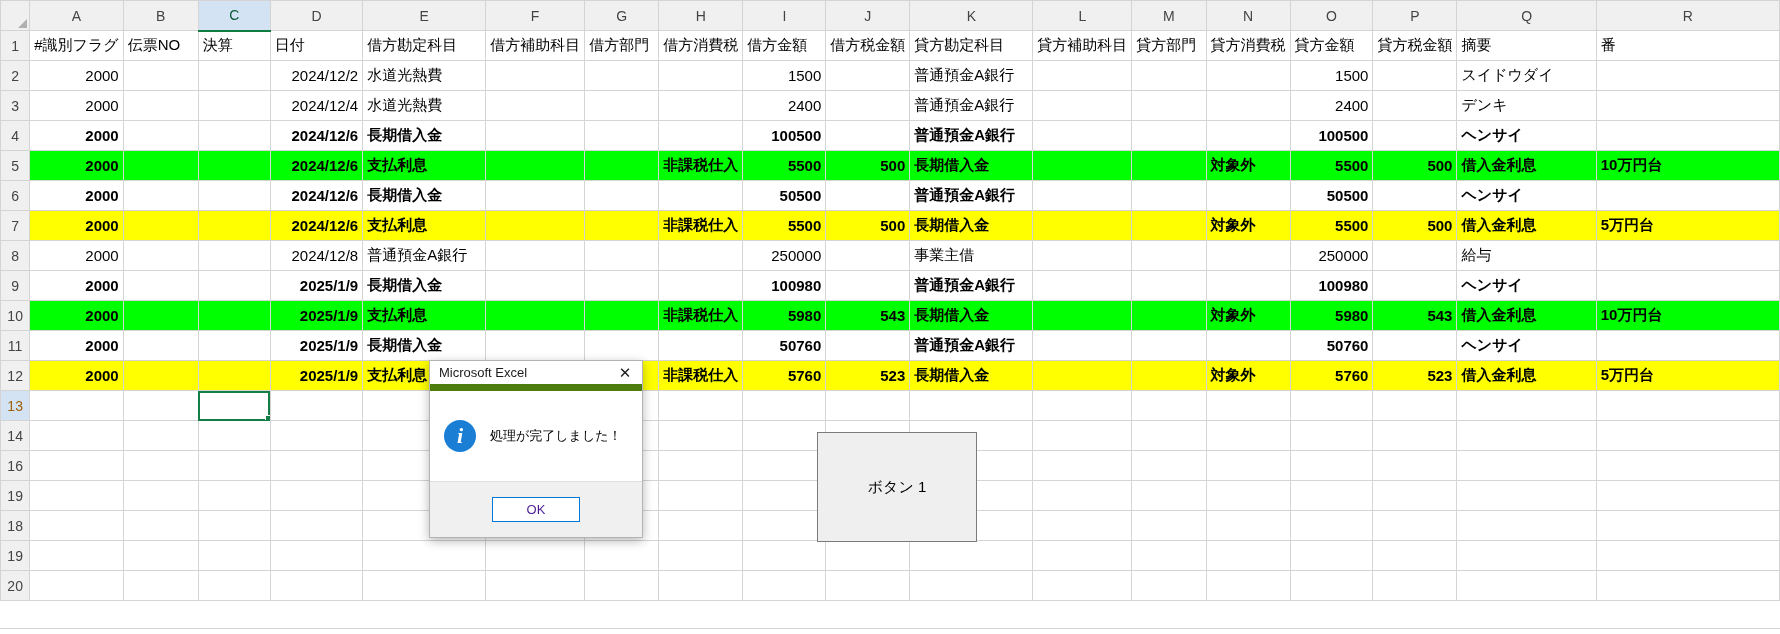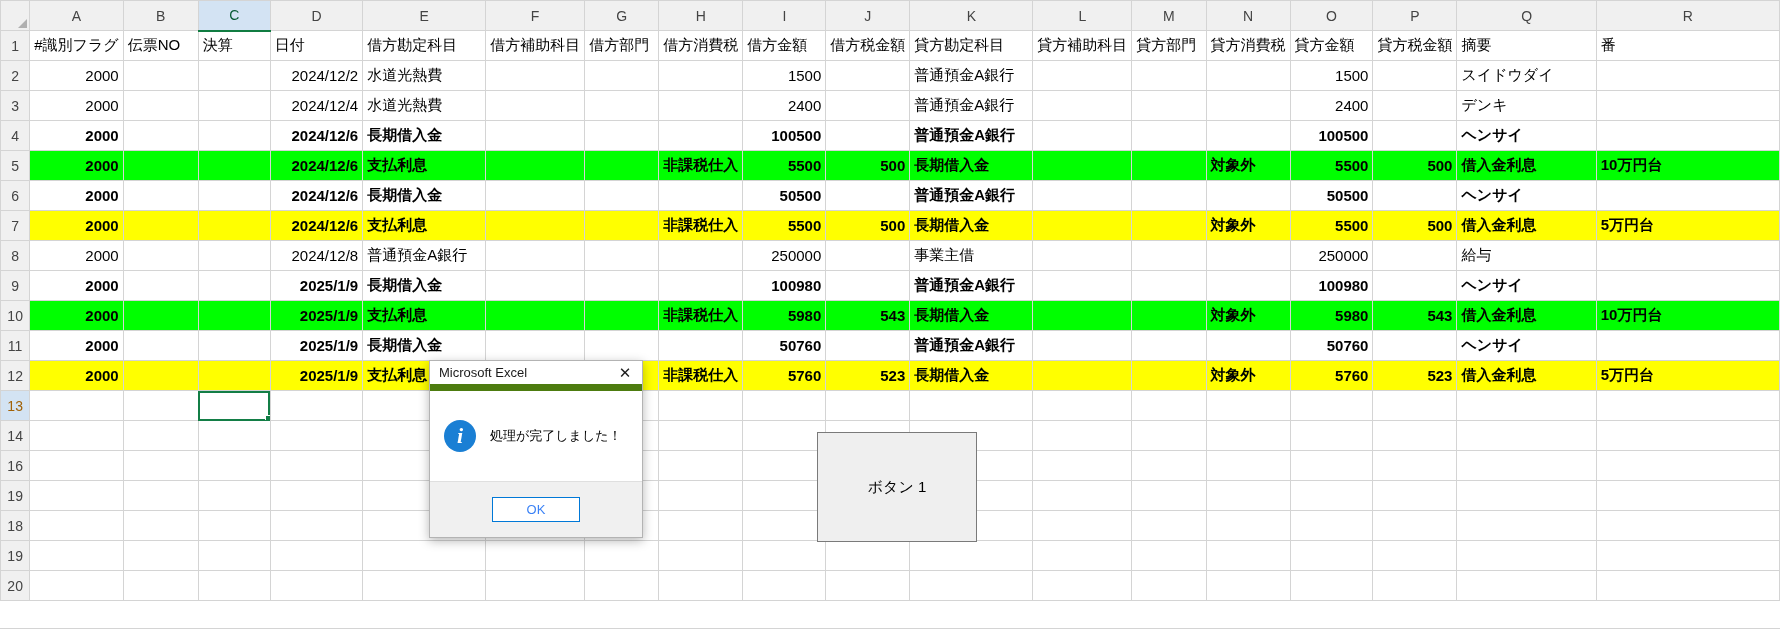--- a/index.html
+++ b/index.html
@@ -166,21 +166,21 @@
     border-top: 1px solid #dfdfdf;
     display: flex;
     align-items: center;
     justify-content: center;
   }
   .ok-btn {
     width: 88px; height: 25px;
     background: #ffffff;
     border: 1px solid #0078d7;
     font-size: 13px;
-    color: #3b82f6;
+    color: #4c1d95;
     display: flex; align-items: center; justify-content: center;
     cursor: default;
   }
 
   
   .bottom-edge {
     position: absolute;
     left: 0; bottom: 0;
     width: 1780px; height: 6px;
     background: #ffffff;

